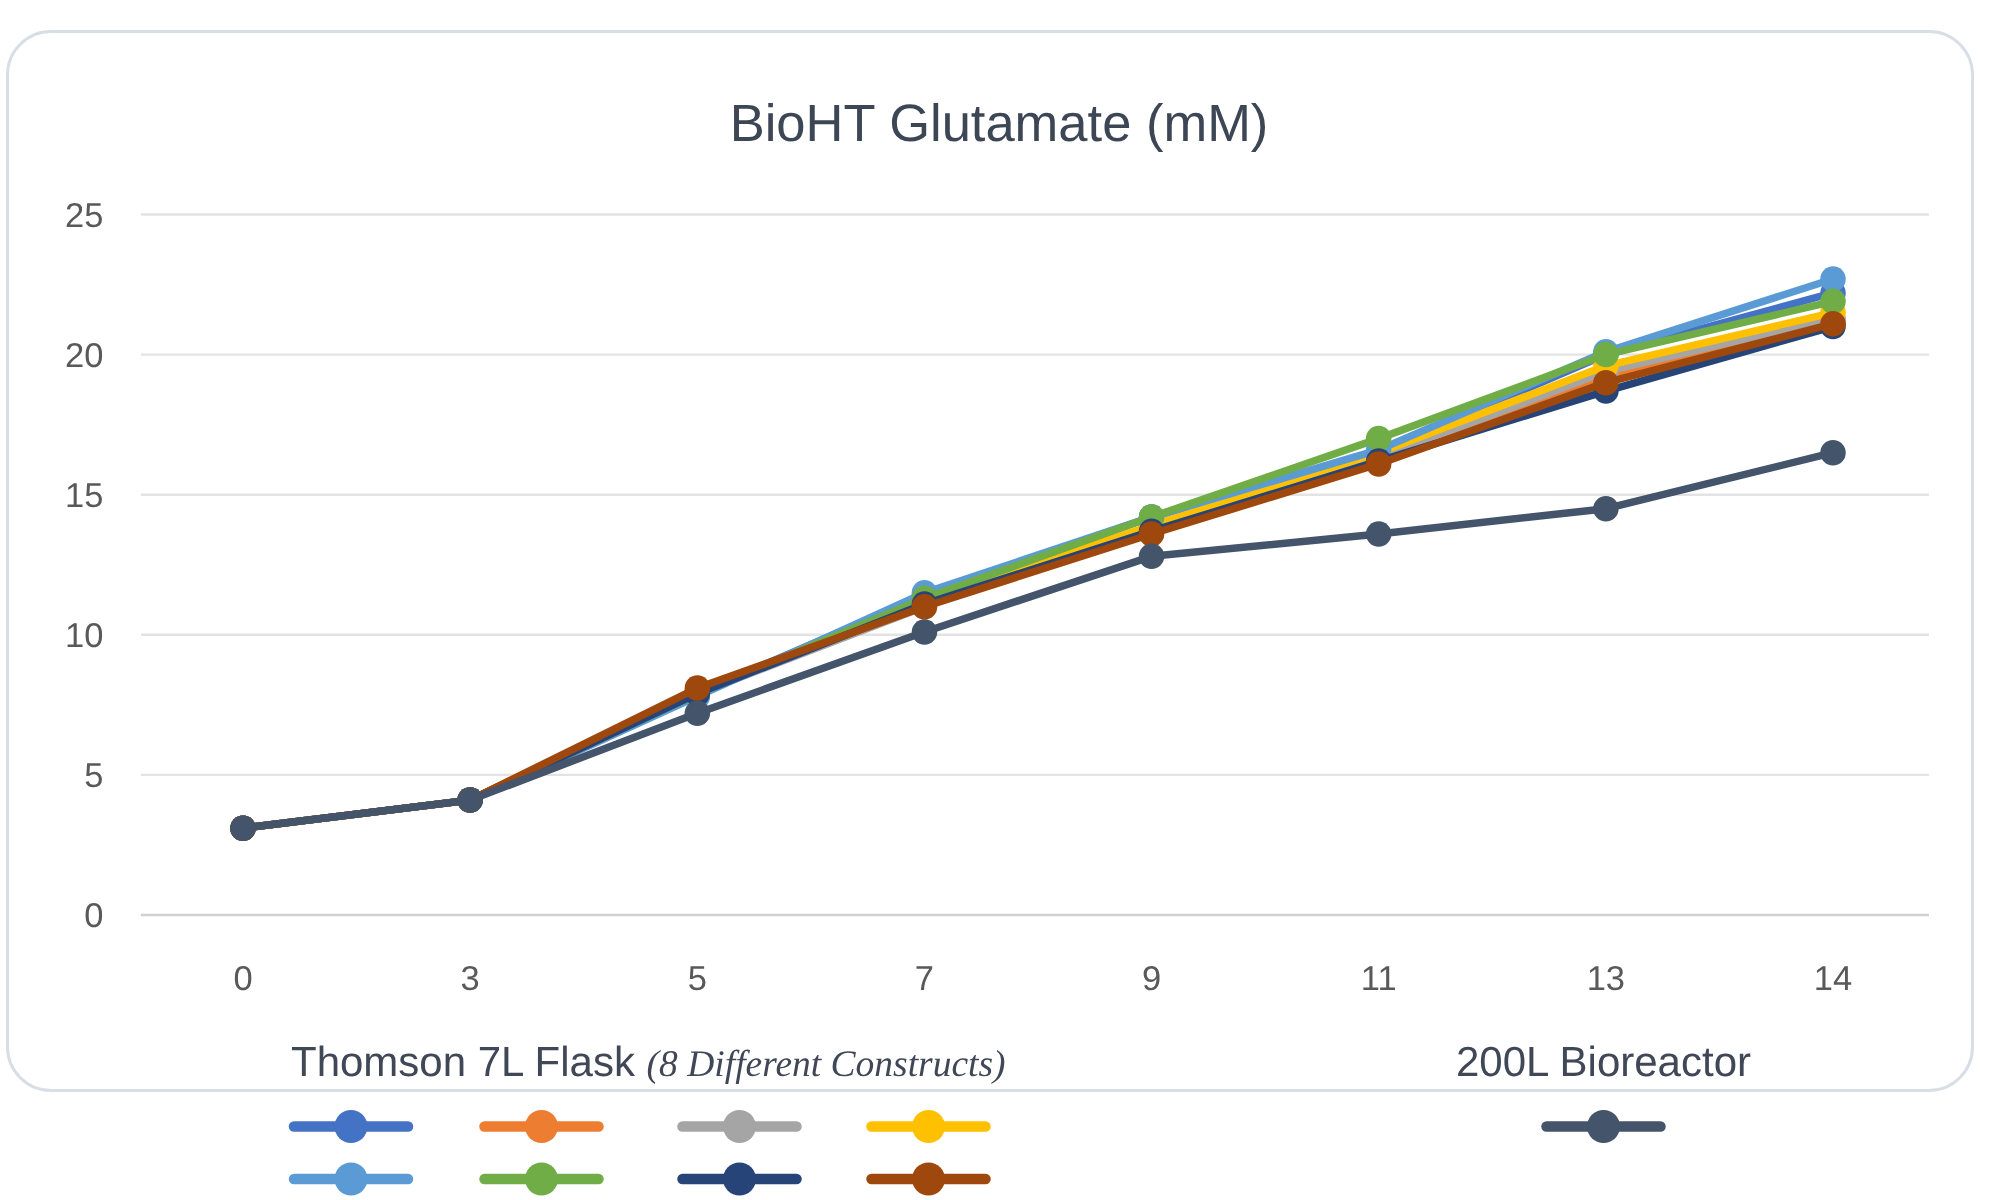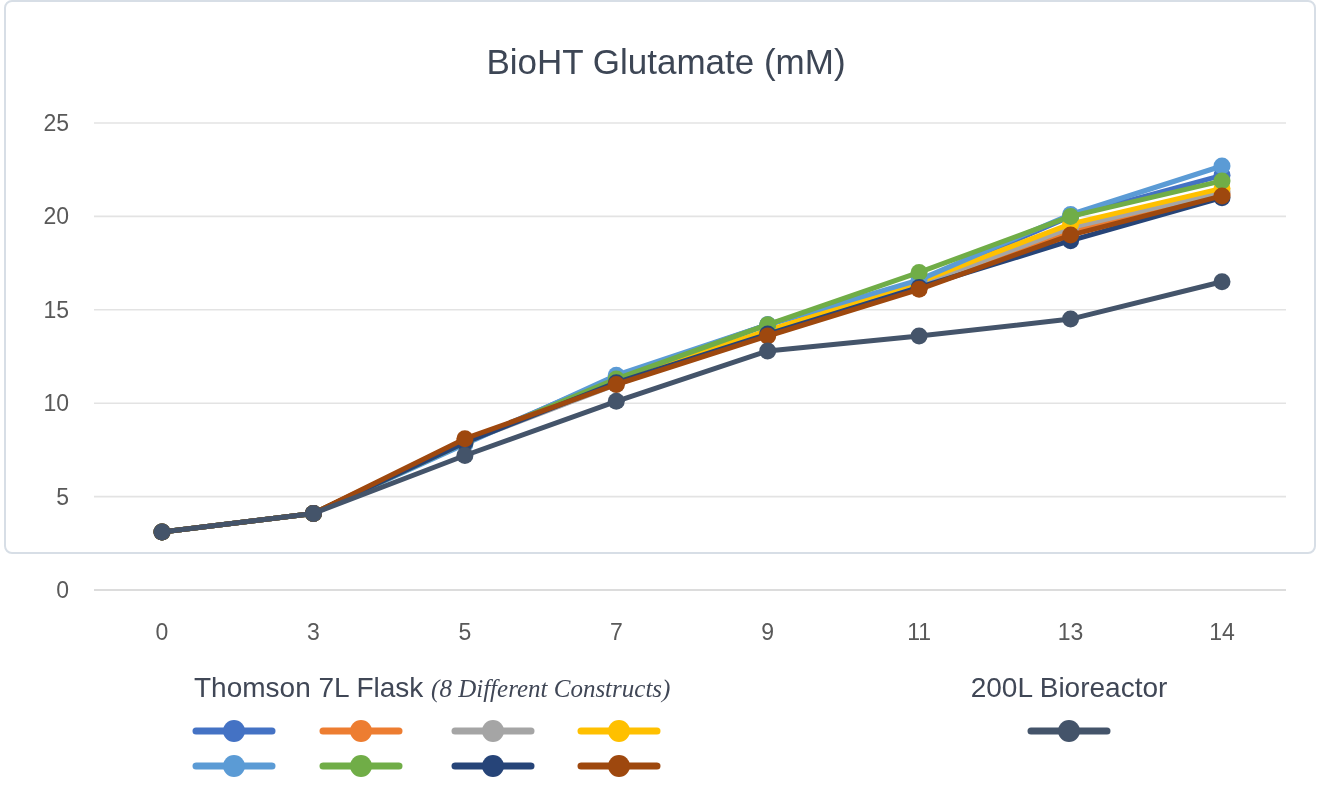--- a/index.html
+++ b/index.html
@@ -3,26 +3,26 @@
 <meta charset="utf-8">
 <style>
   html,body{margin:0;padding:0;}
   body{
     width:1328px;height:800px;
     background:#ffffff;
     font-family:"Liberation Sans", sans-serif;
     overflow:hidden;
   }
   #card{
-    position:absolute;left:4px;top:0;
-    width:1312px;height:554px;
+    position:absolute;left:4px;top:20px;
+    width:1312px;height:708px;
     box-sizing:border-box;
     background:#ffffff;
     border:2px solid #d7dee6;
-    border-radius:8px;
+    border-radius:30px;
   }
   #plot-wrap{position:absolute;left:0;top:0;width:1312px;height:786px;}
   svg{display:block;}
   .chart-title{
     font-family:"Liberation Sans", sans-serif;
     font-size:35px;
     fill:#3d4655;
     text-anchor:middle;
   }
   .axis-label{

